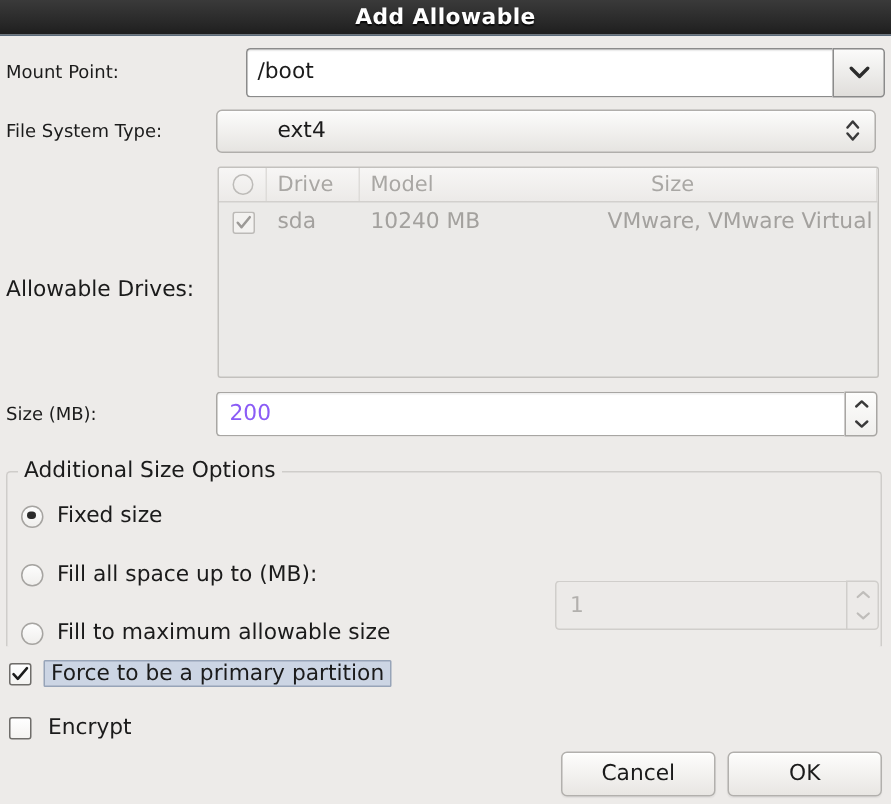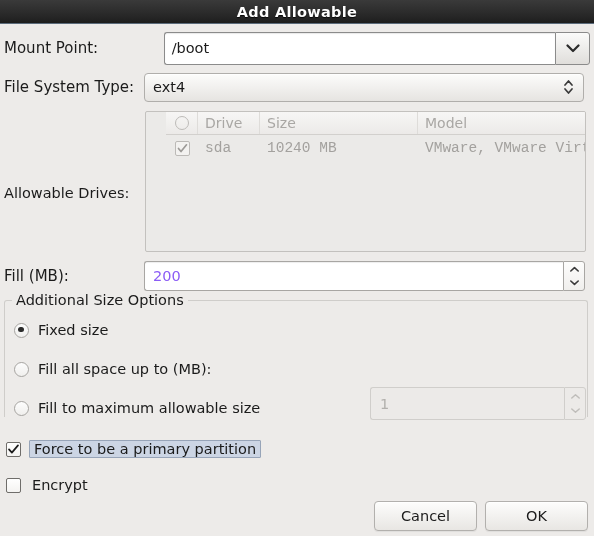--- a/index.html
+++ b/index.html
@@ -49,21 +49,21 @@
   }
 
   
   .row {
     position: absolute;
     display: flex;
     align-items: center;
   }
   .field-label {
     color: #1b1b1b;
-    font-size: 15px;
+    font-size: 12px;
     white-space: nowrap;
   }
 
   
   .mp-row { left: 4px; top: 8px; width: 586px; height: 30px; }
   .mp-label { width: 140px; }
   .mp-entry-wrap {
     position: relative;
     width: 440px;
     height: 33px;
@@ -103,20 +103,21 @@
     position: relative;
     width: 440px;
     height: 29px;
     border: 1px solid #b0aeab;
     border-radius: 4px;
     background: linear-gradient(to bottom, #fcfcfb 0%, #f1f0ee 50%, #e6e4e1 100%);
     box-sizing: border-box;
     display: flex;
     align-items: center;
     box-shadow: 0 1px 0 rgba(255,255,255,.7) inset;
+    padding-left: 32px;
   }
   .fs-value {
     padding-left: 8px;
     font-size: 14.5px;
     color: #1b1b1b;
     flex: 1;
   }
   .fs-spin-arrows {
     width: 30px;
     display: flex;
@@ -135,21 +136,20 @@
     position: absolute;
     left: 145px;
     top: 86px;
     width: 441px;
     height: 141px;
     border: 1px solid #c3c1be;
     border-radius: 2px;
     background: #ebeae8;
     box-sizing: border-box;
     overflow: hidden;
-    padding-left: 20px;
   }
   .dl-header {
     display: flex;
     height: 23px;
     align-items: stretch;
     background: linear-gradient(to bottom, #f7f6f5 0%, #eceae8 100%);
     border-bottom: 1px solid #d2d0cd;
     box-sizing: border-box;
   }
   .dl-th {
@@ -179,21 +179,20 @@
     align-items: center;
     background: transparent;
   }
   .dl-td {
     font-size: 14.5px;
     color: #a3a19e;
     box-sizing: border-box;
     padding-left: 7px;
     white-space: nowrap;
     overflow: hidden;
-    font-family: Liberation Mono, monospace;
   }
   .dl-td.c0 { width: 32px; padding-left: 0; display: flex; justify-content: center; align-items: center; }
   .dl-td.c1 { width: 62px; }
   .dl-td.c2 { width: 158px; }
   .dl-td.c3 { flex: 1; }
   .dl-check {
     width: 15px; height: 15px;
     border: 1px solid #bcbab7;
     border-radius: 2px;
     background: #f3f2f0;
@@ -235,21 +234,21 @@
     flex-direction: column;
     align-items: center;
     justify-content: space-around;
     padding: 1px 0;
   }
 
   
   .group {
     position: absolute;
     left: 4px;
-    top: 267px;
+    top: 281px;
     width: 584px;
     height: 125px;
     box-sizing: border-box;
   }
   .group-border {
     position: absolute;
     left: 0; top: 8px;
     width: 584px;
     height: 117px;
     border: 1px solid #cfcdca;
@@ -427,39 +426,39 @@
     </div>
   </div>
 
   <div class="drives-label field-label">Allowable Drives:</div>
   <div class="drives-list">
     <div class="dl-header">
       <div class="dl-th c0">
         <span class="hdr-box"></span>
       </div>
       <div class="dl-th c1">Drive</div>
+      <div class="dl-th c3">Model</div>
       <div class="dl-th c2">Size</div>
-      <div class="dl-th c3">Model</div>
     </div>
     <div class="dl-row">
       <div class="dl-td c0">
         <span class="dl-check">
           <svg width="13" height="13" viewBox="0 0 13 13" style="position:absolute;left:0;top:0;">
             <path d="M2.5 6.5 L5 9.5 L10.5 2.8" fill="none" stroke="#9c9a97" stroke-width="1.7" stroke-linecap="round" stroke-linejoin="round"></path>
           </svg>
         </span>
       </div>
       <div class="dl-td c1">sda</div>
       <div class="dl-td c2">10240 MB</div>
       <div class="dl-td c3">VMware, VMware Virtual S</div>
     </div>
   </div>
 
   <div class="row size-row">
-    <div class="field-label size-label">Fill (MB):</div>
+    <div class="field-label size-label">Size (MB):</div>
     <div class="size-spin">
       <div class="size-entry">200</div>
       <div class="size-btns">
         <span>
           <svg width="11" height="7" viewBox="0 0 11 7">
             <path d="M1.8 5 L5.5 1.6 L9.2 5" fill="none" stroke="#3a3a3a" stroke-width="1.6" stroke-linecap="round" stroke-linejoin="round"></path>
           </svg>
         </span>
         <span>
           <svg width="11" height="7" viewBox="0 0 11 7">

